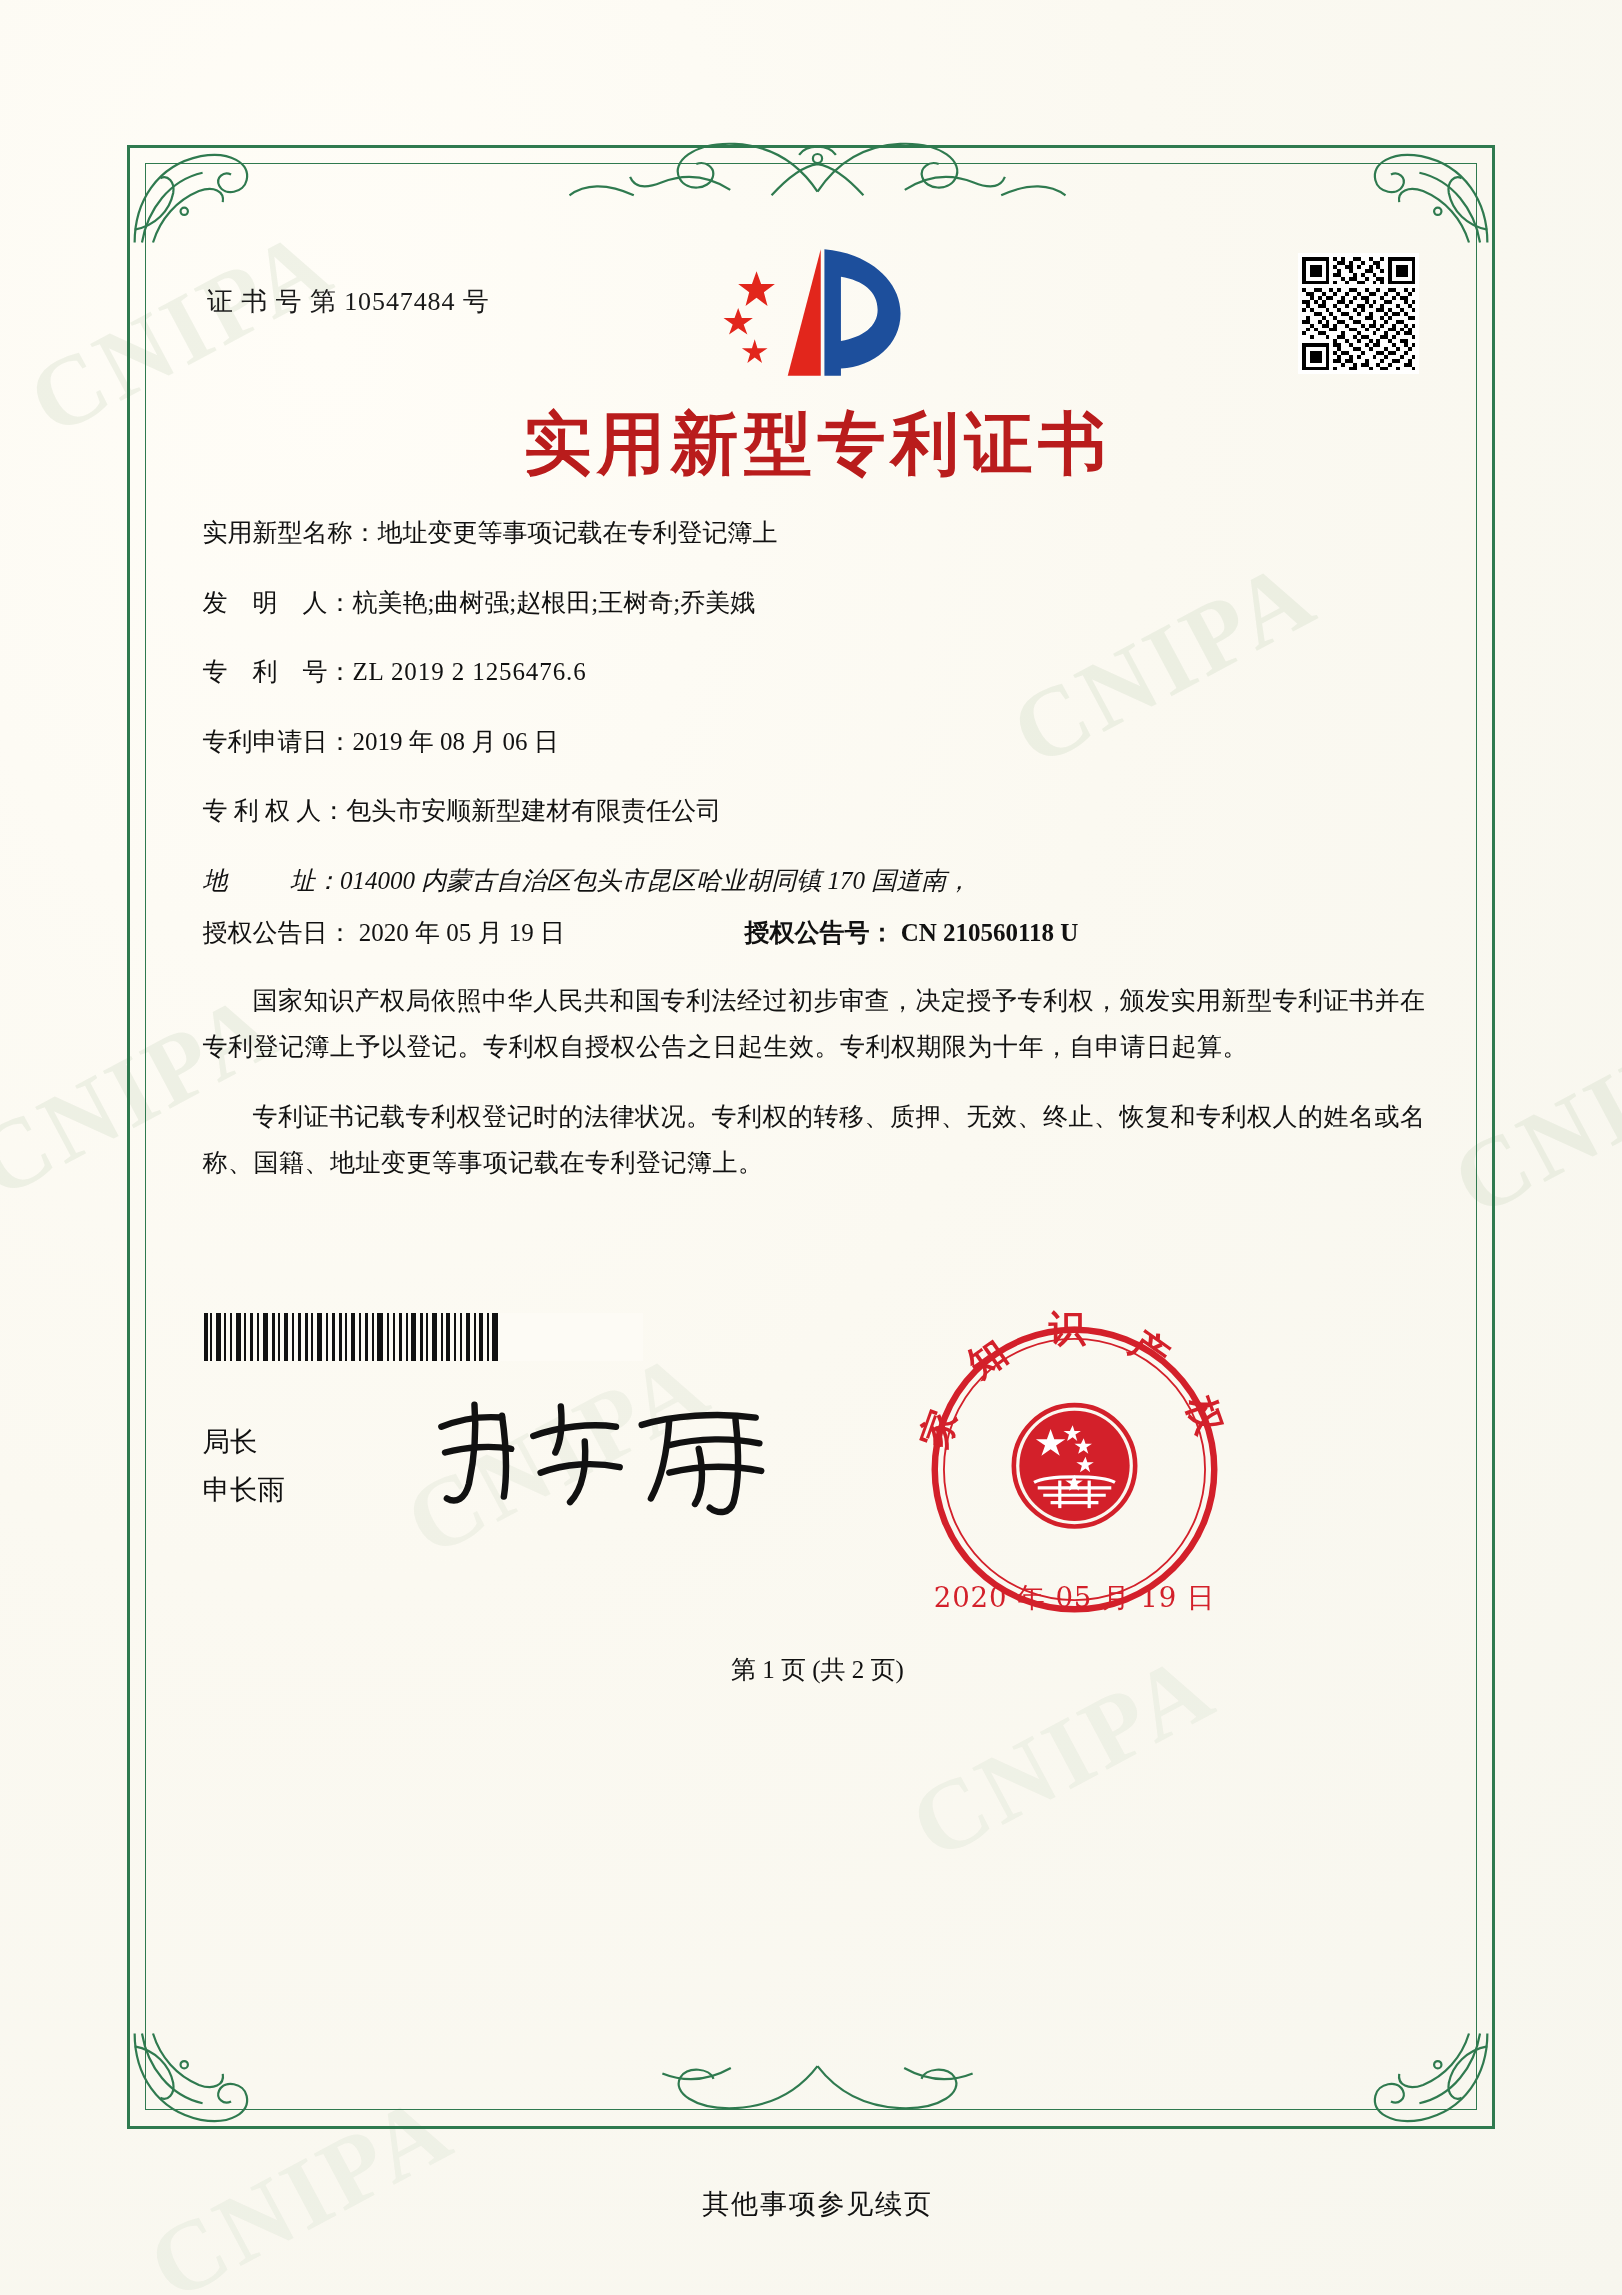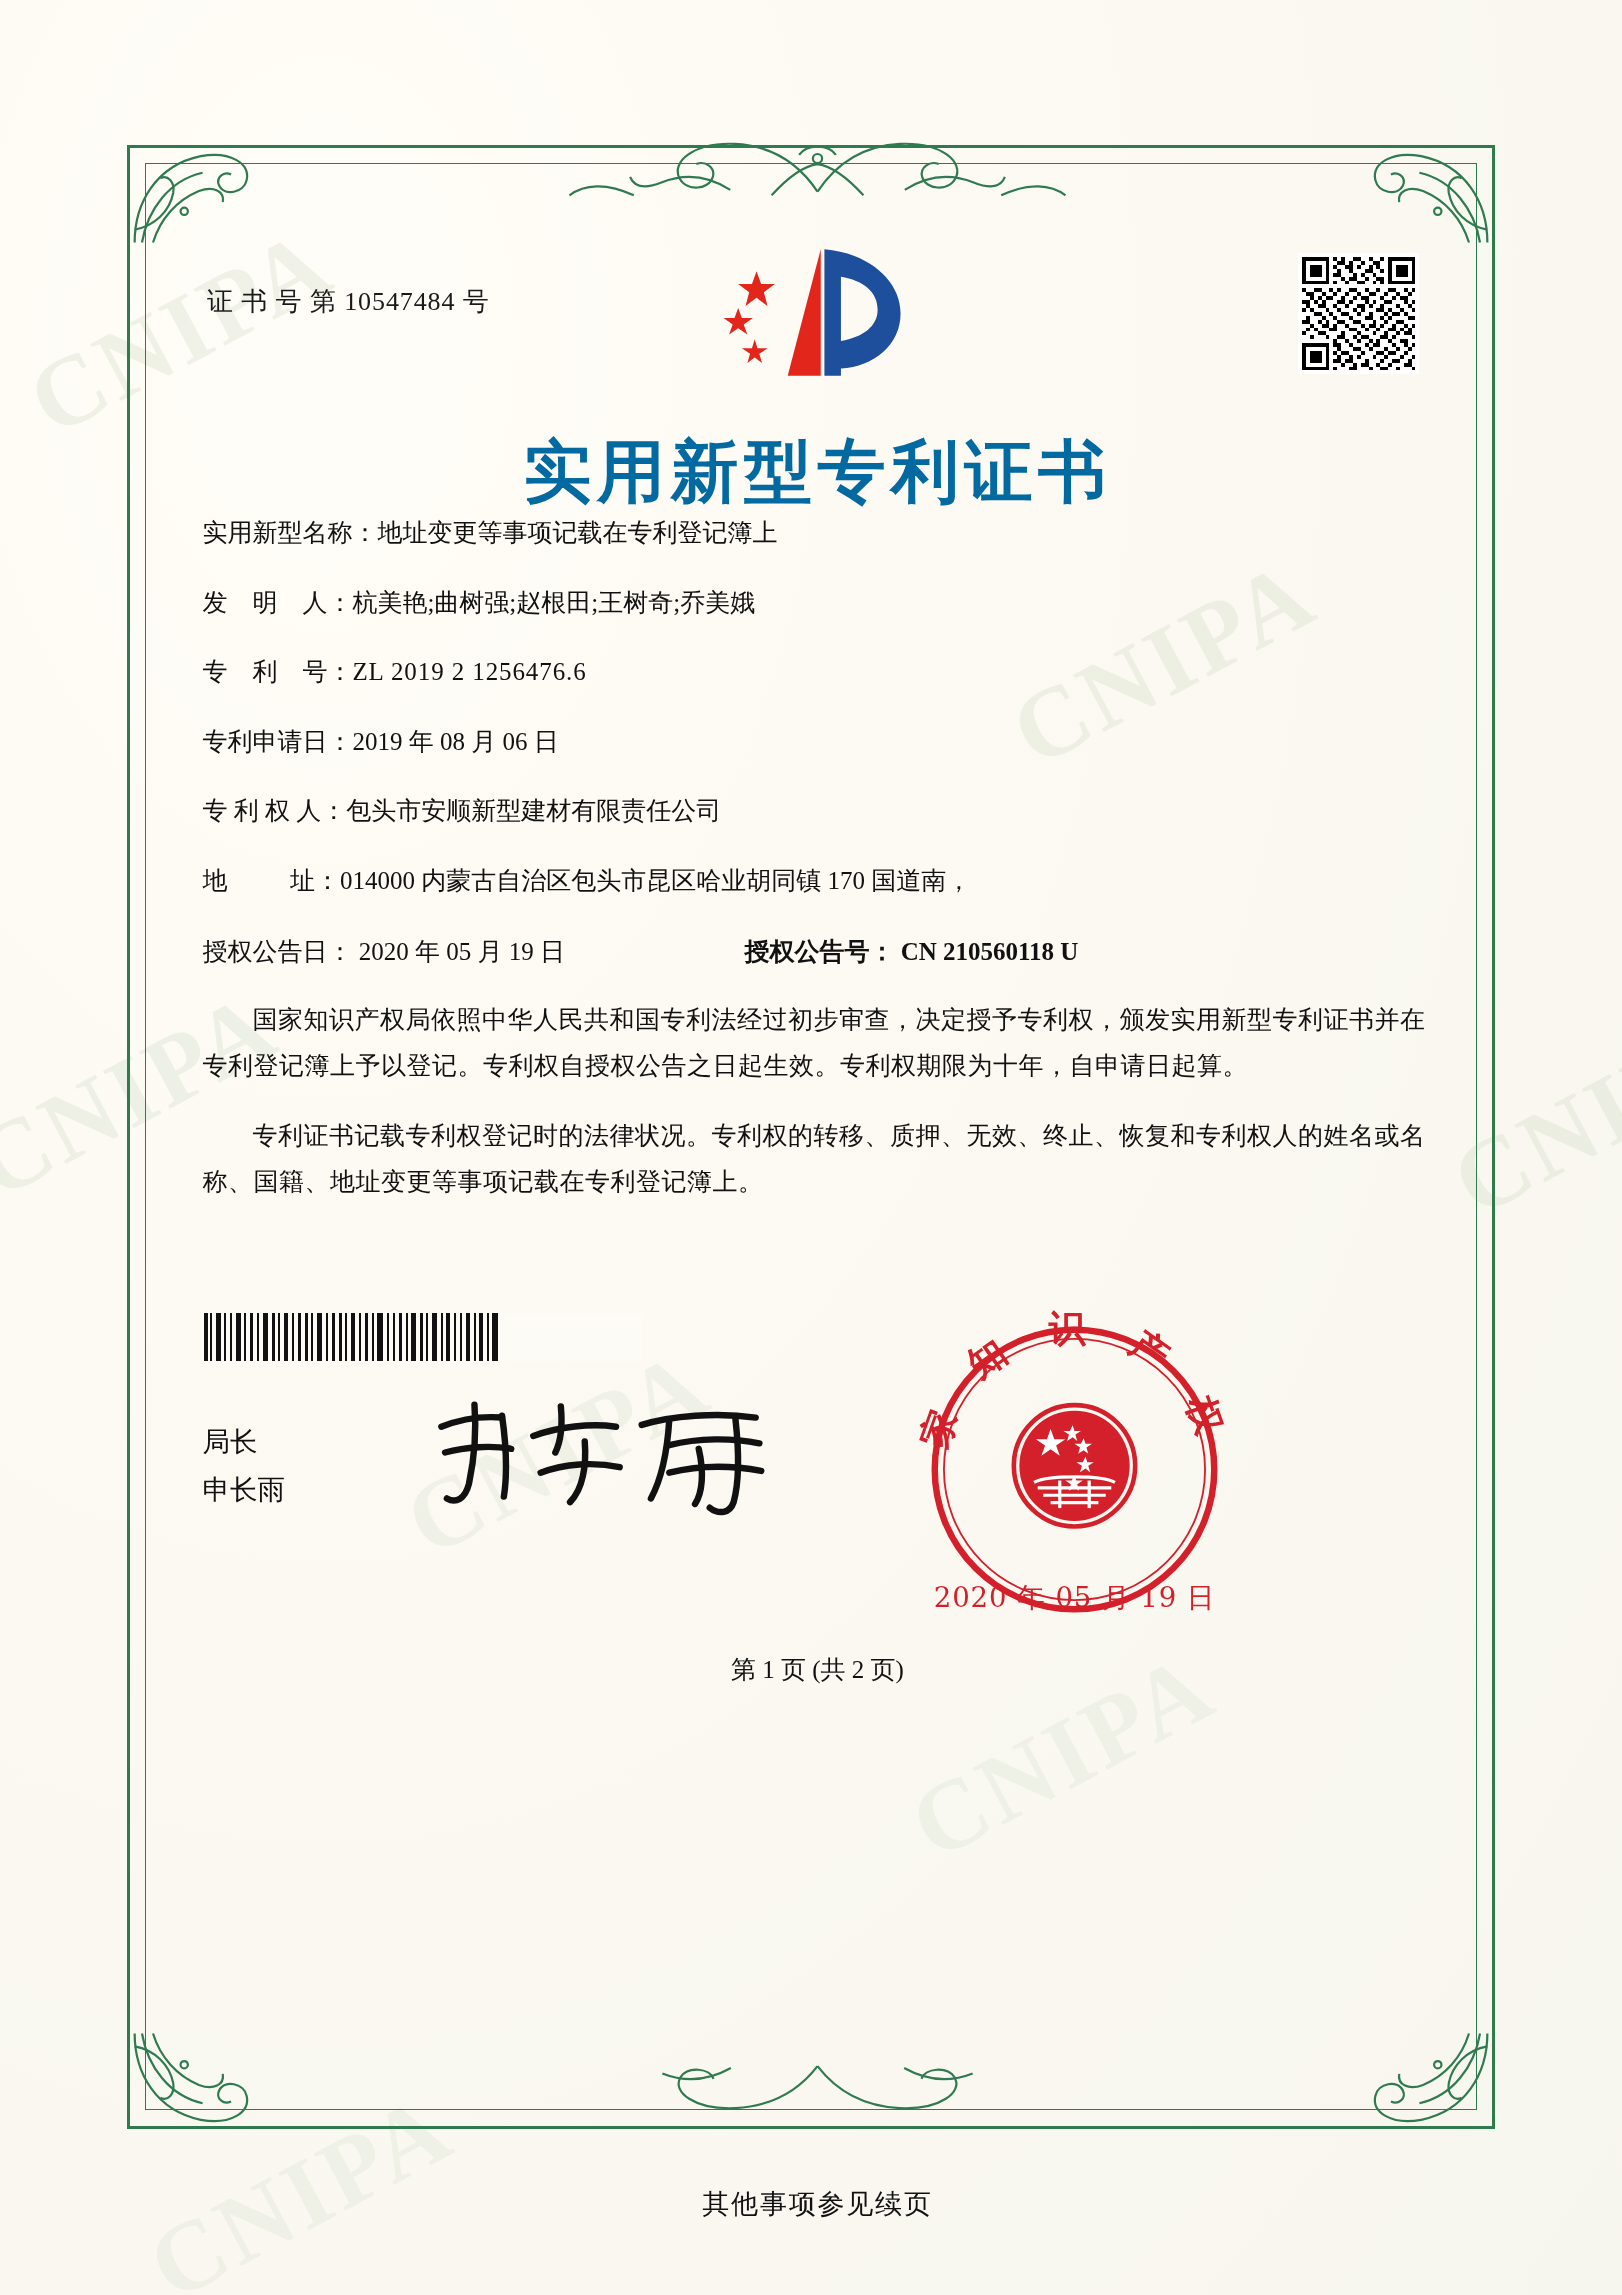--- a/index.html
+++ b/index.html
@@ -129,23 +129,22 @@
 
   .title {
     position: absolute;
     left: 0;
     right: 0;
     top: 179px;
     text-align: center;
     font-size: 68px;
     font-weight: bold;
     letter-spacing: 5.5px;
-    color: #0369a1;
+    color: #b91c1c;
     font-family: "DejaVu Serif", "Liberation Serif", serif;
-    margin-top: 28px;
   }
 
   .fields {
     position: absolute;
     left: 18.4px;
     top: 294px;
     width: 1231px;
     font-size: 25px;
     color: #111;
     line-height: 1.5;
@@ -587,21 +586,21 @@
       <div class="field-row">
         <span class="f-label">专利申请日：</span>
         <span class="f-value">2019 年 08 月 06 日</span>
       </div>
 
       <div class="field-row">
         <span class="f-label">专 利 权 人：</span>
         <span class="f-value">包头市安顺新型建材有限责任公司</span>
       </div>
 
-      <div style="margin-bottom:34px;">
+      <div style="margin-bottom:15px;font-style:italic;">
         <div class="field-row" style="margin-bottom:0;">
           <span class="f-label">地          址：</span>
           <span class="f-value">014000  内蒙古自治区包头市昆区哈业胡同镇 170 国道南，</span>
         </div>
       </div>
 
       <div class="row-split">
         <div class="split-left">
           <span>授权公告日：</span>
           <span>2020 年 05 月 19 日</span>

